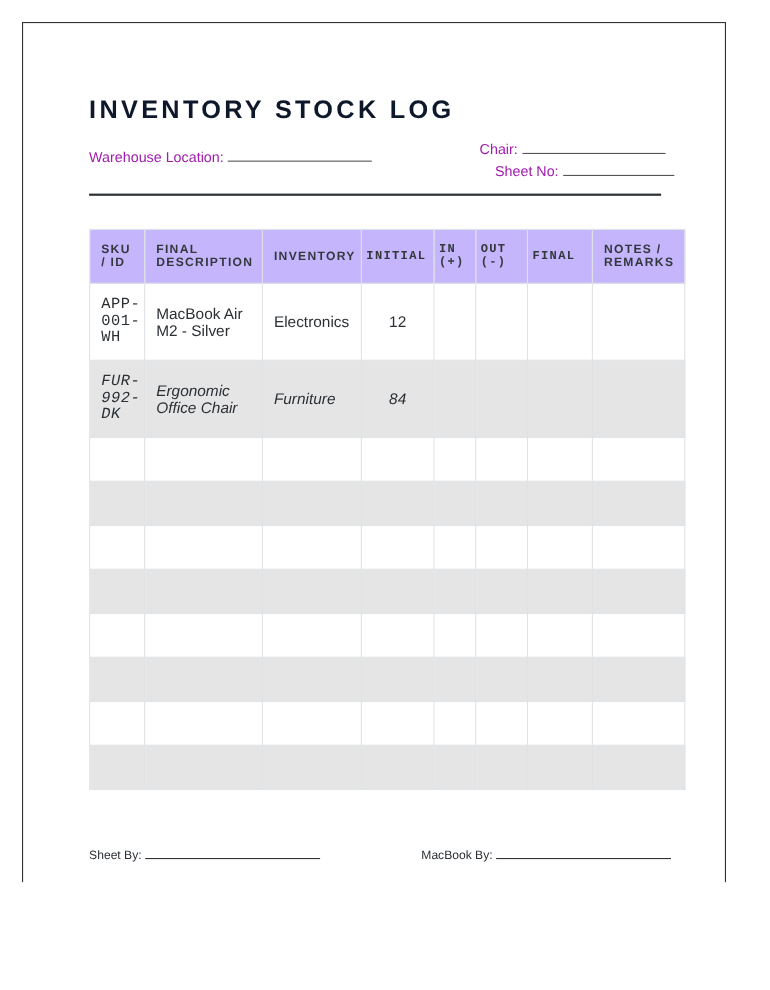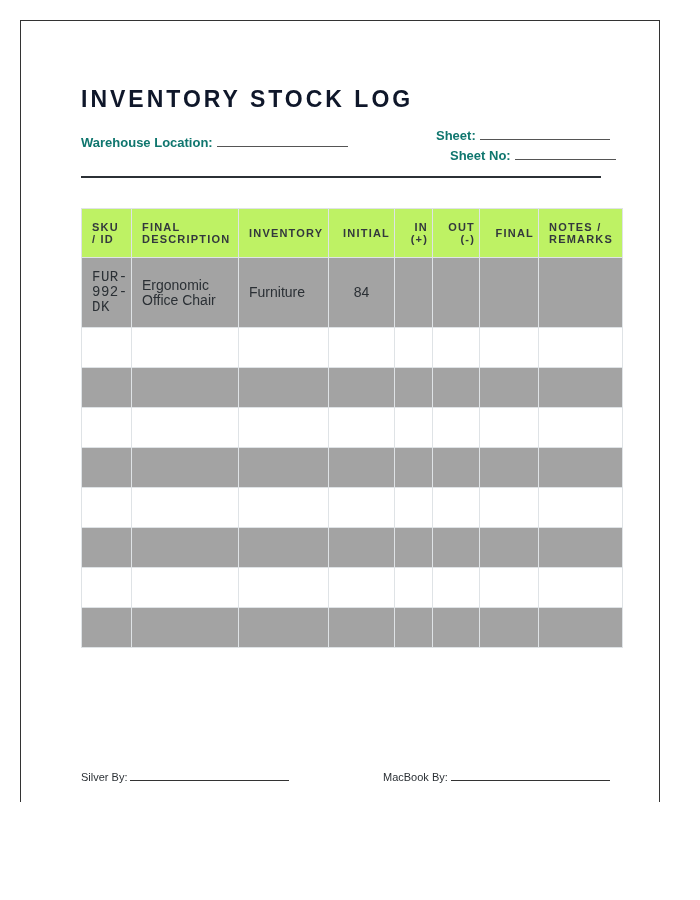--- a/index.html
+++ b/index.html
@@ -7,54 +7,54 @@
   .page {
     position: absolute; left: 20px; top: 20px; width: 640px; height: 782px;
     border-left: 1px solid #333; border-right: 1px solid #333; border-top: 1px solid #333;
     box-sizing: border-box; background: #fff;
   }
   .title {
     position: absolute; left: 81px; top: 86px; margin: 0;
     font-family: "Liberation Sans", sans-serif; font-weight: bold; font-size: 23px;
     letter-spacing: 3px; color: #0f172a;
   }
-  .field { position: absolute; font-size: 13px; color: #0f766e; white-space: nowrap; font-weight: bold; }
+  .field { position: absolute; font-size: 13px; color: #a21caf; white-space: nowrap; }
   .field .line { display: inline-block; border-bottom: 1px solid #555; height: 12px; vertical-align: baseline; margin-left: 4px; }
   .rule { position: absolute; left: 81px; top: 176px; width: 520px; height: 2px; background: #2b3035; }
   table.log {
     position: absolute; left: 81px; top: 208px; border-collapse: collapse; table-layout: fixed;
     width: 541px;
   }
   table.log th, table.log td { border: 1px solid #dfe3e6; padding: 0 10px; box-sizing: border-box; }
   table.log th {
-    height: 49px; background: #bef264; text-align: left; font-size: 11px; font-weight: bold;
+    height: 49px; background: #c4b5fd; text-align: left; font-size: 11px; font-weight: bold;
     letter-spacing: 1.2px; color: #33383d; line-height: 12px;
   }
-  table.log th.center { text-align: right; padding: 0 4px; }
+  table.log th.center { text-align: left; padding: 0 4px; font-family: Liberation Mono, monospace; }
   table.log td { font-size: 14px; color: #2b3035; line-height: 15px; }
   table.log tr.data td { height: 70px; }
   table.log tr.empty td { height: 40px; }
-  table.log tr.stripe td { background: #a3a3a3; }
+  table.log tr.stripe td { background: #e5e5e5; font-style: italic; }
   td.sku { font-family: "Liberation Mono", monospace; font-size: 12px; color: #7a7f85; line-height: 15px; letter-spacing: 0.5px; }
   td.num { text-align: center; }
   .sig { position: absolute; top: 770px; font-size: 11px; color: #2b3035; white-space: nowrap; }
   .sig .line { display: inline-block; border-bottom: 1px solid #333; height: 10px; margin-left: 3px; vertical-align: baseline; }
 </style>
 </head>
 <body>
 
 <div class="page"></div>
 
 <h1 class="title">INVENTORY STOCK LOG</h1>
 
 <div class="field" style="left:81px; top:134px;">
   <span>Warehouse Location:</span><span class="line" style="width:131px;"></span>
 </div>
 <div class="field" style="left:436px; top:127px;">
-  <span>Sheet:</span><span class="line" style="width:130px;"></span>
+  <span>Chair:</span><span class="line" style="width:130px;"></span>
 </div>
 <div class="field" style="left:438px; top:147px;margin-left:12px;">
   <span>Sheet No:</span><span class="line" style="width:101px;"></span>
 </div>
 
 <div class="rule"></div>
 
 <table class="log">
   <colgroup>
     <col style="width:50px">
@@ -72,20 +72,30 @@
       <th><span>FINAL</span><br><span>DESCRIPTION</span></th>
       <th>INVENTORY</th>
       <th class="center">INITIAL</th>
       <th class="center"><span>IN</span><br><span>(+)</span></th>
       <th class="center"><span>OUT</span><br><span>(-)</span></th>
       <th class="center">FINAL</th>
       <th><span>NOTES /</span><br><span>REMARKS</span></th>
     </tr>
   </thead>
   <tbody>
+    <tr class="data">
+      <td class="sku"><span>APP-</span><br><span>001-</span><br><span>WH</span></td>
+      <td><span>MacBook Air</span><br><span>M2 - Silver</span></td>
+      <td>Electronics</td>
+      <td class="num">12</td>
+      <td></td>
+      <td></td>
+      <td></td>
+      <td></td>
+    </tr>
     <tr class="data stripe">
       <td class="sku"><span>FUR-</span><br><span>992-</span><br><span>DK</span></td>
       <td><span>Ergonomic</span><br><span>Office Chair</span></td>
       <td>Furniture</td>
       <td class="num">84</td>
       <td></td>
       <td></td>
       <td></td>
       <td></td>
     </tr>
@@ -166,17 +176,17 @@
         <td></td>
         <td></td>
         <td></td>
         <td></td>
         <td></td>
       </tr>
   </tbody>
 </table>
 
 <div class="sig" style="left:81px;">
-  <span>Silver By:</span><span class="line" style="width:159px;"></span>
+  <span>Sheet By:</span><span class="line" style="width:159px;"></span>
 </div>
 <div class="sig" style="left:383px;">
   <span>MacBook By:</span><span class="line" style="width:159px;"></span>
 </div>
 
 </body></html>

